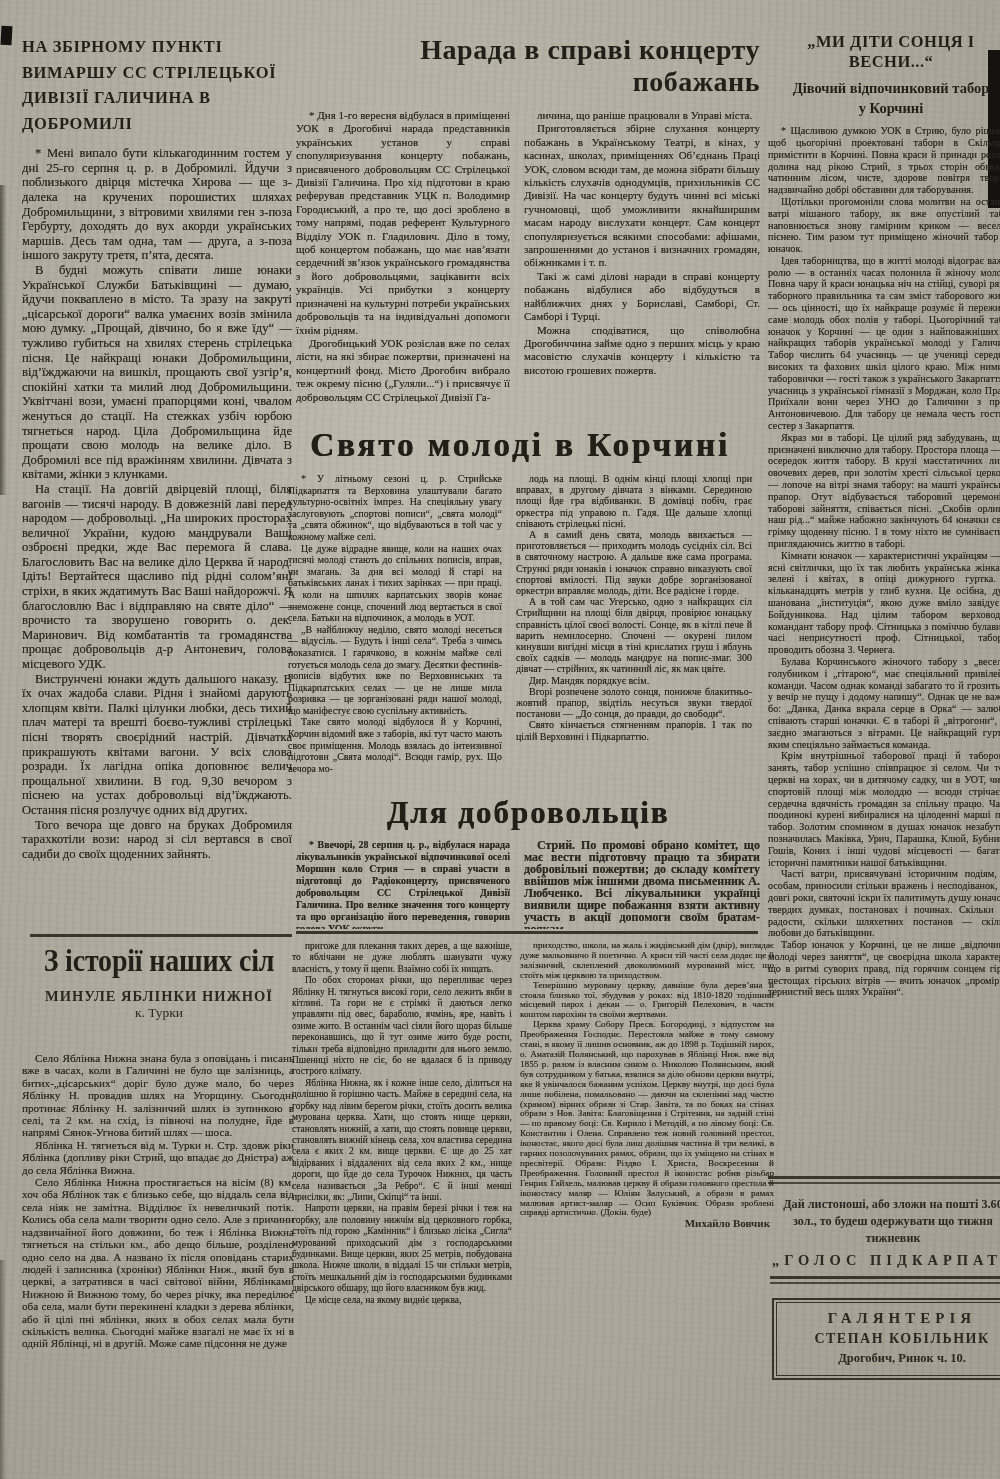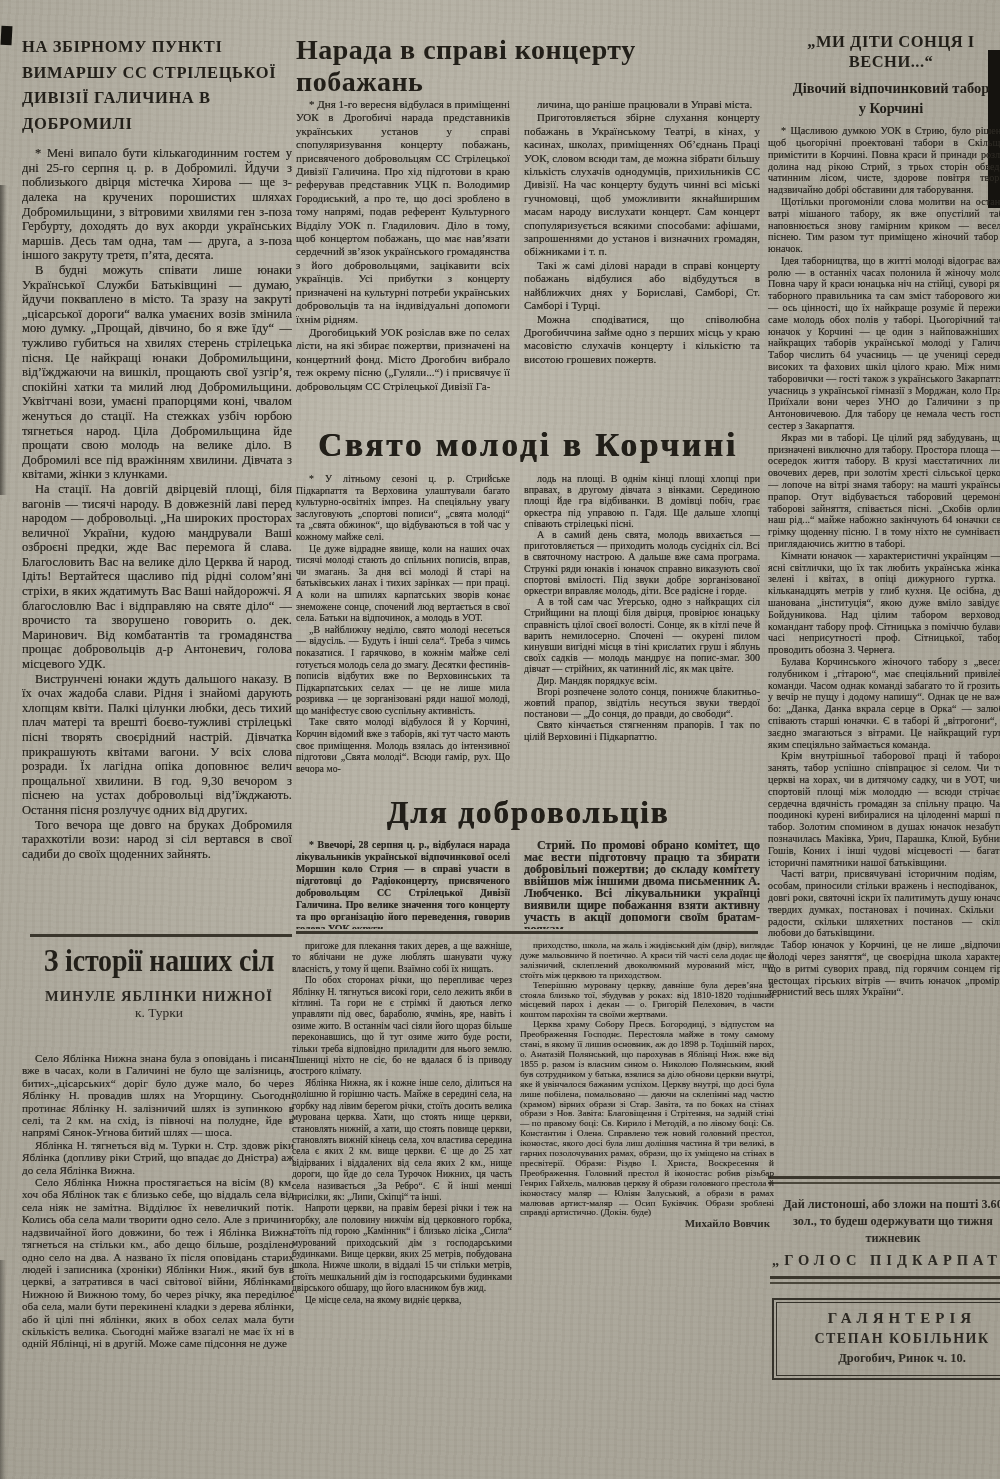--- a/index.html
+++ b/index.html
@@ -18,27 +18,27 @@
   section{ position:absolute; overflow:hidden; }
   h1,h2,h3{ margin:0; font-weight:bold; color:#221f19; }
 
   
   #dobromyl{ left:22px; top:34px; width:270px; height:898px; }
   #dobromyl h2{ font-size:16.5px; line-height:1.55; letter-spacing:0.6px; margin-bottom:10px; }
   #dobromyl .txt{ font-size:12.6px; line-height:14.6px; }
 
   
   #narada{ left:296px; top:34px; width:464px; height:392px; }
-  #narada h1{ font-size:28px; text-align:left; letter-spacing:0.5px; }
+  #narada h1{ font-size:28px; text-align:right; letter-spacing:0.5px; margin-bottom:11px; }
   .twocol{ display:flex; }
   #narada .col-a{ width:214px; margin-right:14px; font-size:11px; line-height:13.4px; }
   #narada .col-b{ width:236px; font-size:11px; line-height:13.4px; }
 
   
-  #sviato{ left:296px; top:427px; width:464px; height:366px; }
+  #sviato{ left:288px; top:427px; width:464px; height:366px; }
   #sviato h1{ font-size:33px; text-align:center; letter-spacing:3px; margin-bottom:9px; text-shadow:0.7px 0 0 #221f19; }
   #sviato .col-a{ width:214px; margin-right:14px; font-size:9.9px; line-height:11.6px; }
   #sviato .col-b{ width:236px; font-size:10px; line-height:11.2px; }
 
   
   #dlia{ left:296px; top:795px; width:464px; height:134px; }
   #dlia h1{ font-size:31px; text-align:center; letter-spacing:2px; margin-bottom:8px; text-shadow:0.7px 0 0 #221f19; }
   #dlia .txt{ font-weight:bold; }
   #dlia .col-a{ width:214px; margin-right:14px; font-size:9.9px; line-height:12px; }
   #dlia .col-b{ width:236px; font-size:12px; line-height:12px; }

